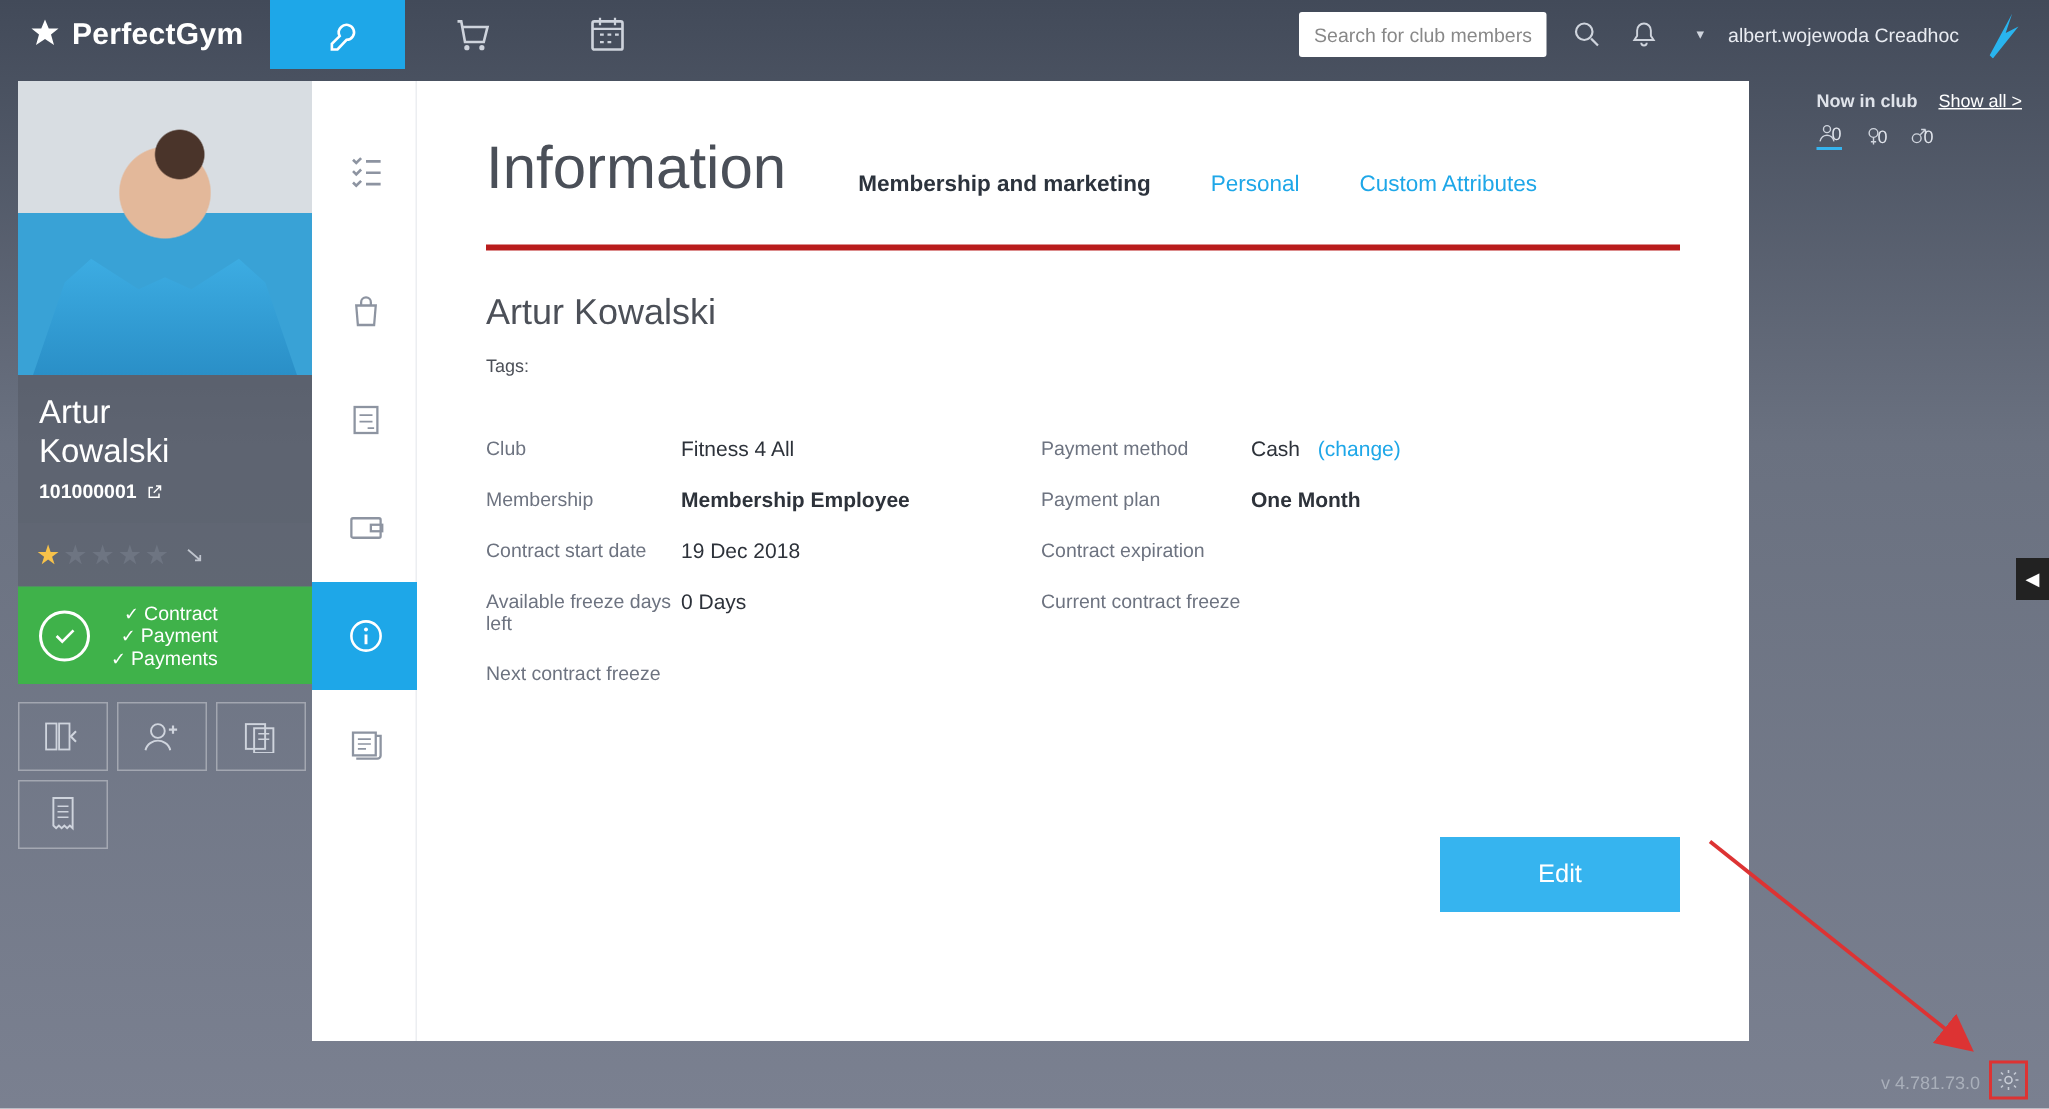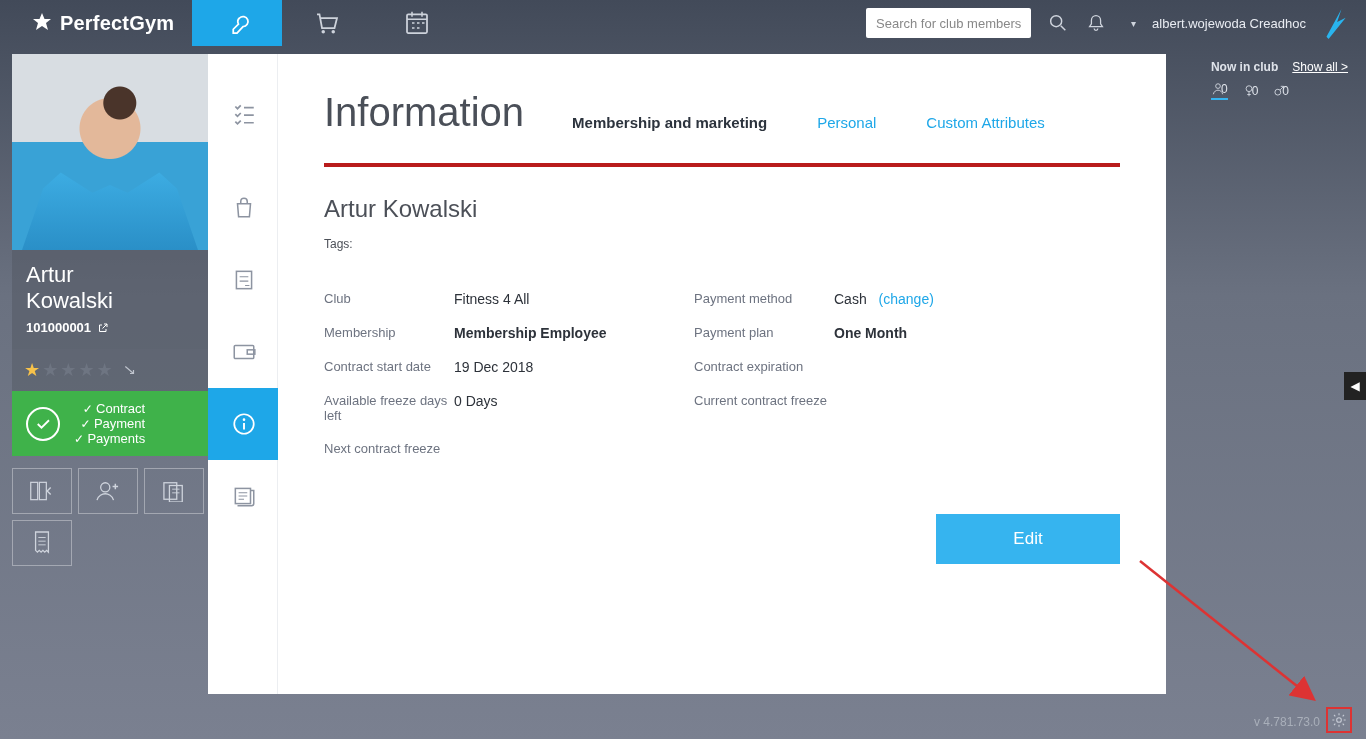--- a/index.html
+++ b/index.html
@@ -1,20 +1,20 @@
 <!DOCTYPE html>
 <html><head>
 <meta charset="utf-8">
 <style>
   * { box-sizing: border-box; margin: 0; padding: 0; font-family: "Segoe UI", Arial, sans-serif; }
   html, body { width: 1366px; height: 739px; overflow: hidden; }
   body { background: linear-gradient(180deg, #424a59 0%, #6a7180 40%, #7a8090 100%); color: #444; }
 
   
-  .topbar { position: absolute; left: 16px; top: 0; right: 0; height: 46px;
+  .topbar { position: absolute; left: 4px; top: 0; right: 0; height: 46px;
             display: flex; align-items: center; color: #fff; }
   .logo-blk { display:flex; align-items:center; gap:6px; padding:0 18px 0 14px; height:46px;
               font-size:20px; font-weight:600; letter-spacing:0.2px; }
   .logo-blk svg { flex:none; }
   .topnav { display:flex; height:46px; }
   .topnav .titem { width:90px; height:46px; display:flex; align-items:center; justify-content:center;
                    color:#ced3dc; cursor:pointer; }
   .topnav .titem.active { background:#1ea7e8; color:#fff; }
   .topright { margin-left:auto; display:flex; align-items:center; gap:16px; padding-right:18px; height:46px; }
   .search-input { width:165px; height:30px; border:none; border-radius:2px; padding:0 10px;
@@ -59,37 +59,37 @@
   .tabrail .ritem { width:70px; height:72px; display:flex; align-items:center; justify-content:center;
                     color:#8d94a1; cursor:pointer; border-left:3px solid transparent; }
   .tabrail .ritem:first-child { height:118px; } 
   .tabrail .ritem.active { background:#1ea7e8; color:#fff; border-left-color:#1ea7e8; }
 
   .page { position:absolute; left:278px; top:54px; width:888px; height:640px; background:#fff;
           padding:36px 46px 28px; }
   .page-head { display:flex; align-items:flex-end; gap:40px; border-bottom:4px solid #b91c1c;
                padding-bottom:28px; }
   .page-title { font-size:40px; font-weight:300; color:#4a4f58; margin-right:8px; }
-  .subtabs { display:flex; gap:50px; font-size:15px; margin-bottom:4px; }
+  .subtabs { display:flex; gap:40px; font-size:15px; margin-bottom:4px; }
   .subtabs a { color:#1ea7e8; cursor:pointer; }
   .subtabs a.active { color:#2c333d; font-weight:600; }
 
   .mtitle { font-size:24px; color:#4c5058; font-weight:400; margin:28px 0 14px; }
   .tags-lbl { font-size:12px; color:#4c5058; margin-bottom:40px; }
 
   .fields { display:grid; grid-template-columns: 130px 240px 140px 240px; row-gap:18px;
             font-size:14px; align-items:start; }
   .flabel { color:#6d7380; font-size:13px; }
   .fval { color:#2d323a; }
   .fval.strong { font-weight:700; }
   .change-link { color:#1ea7e8; margin-left:8px; cursor:pointer; }
 
   .edit-row { display:flex; justify-content:flex-end; margin-top:58px; }
-  .edit-btn { width:184px; height:50px; background:#36b4ef; color:#fff; border:none;
-              font-size:17px; cursor:pointer; }
+  .edit-btn { width:160px; height:50px; background:#36b4ef; color:#fff; border:none;
+              font-size:17px; cursor:pointer;margin-top:44px; }
 
   
   .now-panel { position:absolute; right:18px; top:60px; color:#dfe3ea; font-size:12px; }
   .now-head { display:flex; align-items:center; gap:14px; }
   .now-head .show-all { color:#fff; text-decoration:underline; cursor:pointer; }
   .now-row { display:flex; align-items:center; gap:14px; margin-top:8px; font-size:12px; }
   .now-row span.cnt { margin-left:-8px; }
   .now-row .grp { display:flex; align-items:center; gap:4px; }
   .now-row .grp.active { border-bottom:2px solid #36b4ef; padding-bottom:2px; }
 

